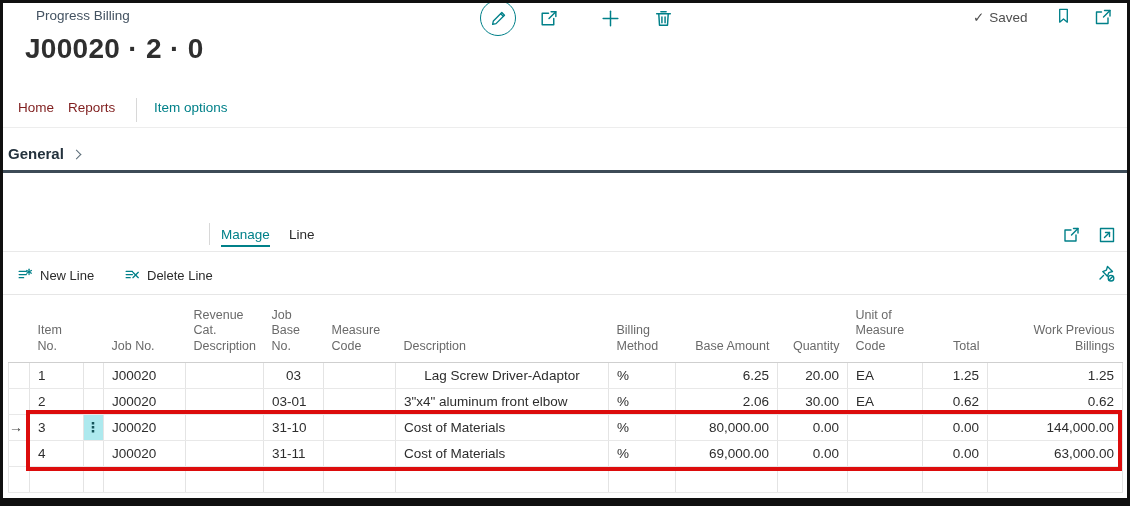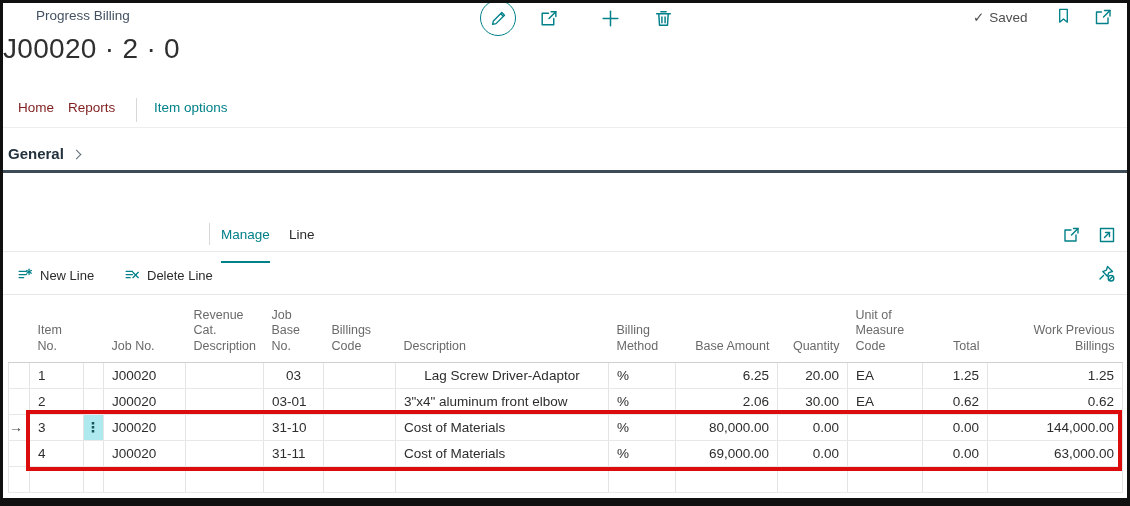--- a/index.html
+++ b/index.html
@@ -18,38 +18,38 @@
   .icon svg{fill:none;stroke:currentColor;stroke-width:1.4;stroke-linecap:round;stroke-linejoin:round;}
   
   .caption{left:5px;top:5px;font-size:13.5px;color:#435261;margin-left:28px;}
   .edit-circle{left:477px;top:-3px;width:36px;height:36px;border:1.6px solid var(--accent);border-radius:50%;}
   .tb-share{left:535px;top:5px;}
   .tb-plus{left:597px;top:5px;}
   .tb-trash{left:650px;top:5px;}
   .saved{left:970px;top:6px;font-size:13.5px;color:#4f4f4f;display:flex;gap:5px;align-items:center;}
   .tb-bookmark{left:1051px;top:3px;}
   .tb-openwin{left:1090px;top:4px;}
-  .rec-title{left:0;top:30px;font-size:28px;font-weight:400;color:#2f2f2f;letter-spacing:.3px;}
+  .rec-title{left:22px;top:30px;font-size:28px;font-weight:700;color:#2f2f2f;letter-spacing:.3px;}
   
   .nav-tab{top:97px;font-size:13.5px;color:#7f1d1d;cursor:pointer;}
   .nav-home{left:15px;}
   .nav-reports{left:65px;}
   .nav-div{left:133px;top:95px;width:1px;height:24px;background:#d8d8d8;}
   .nav-more{left:151px;top:97px;font-size:13.5px;color:var(--accent);cursor:pointer;}
   .hline{left:0;width:1124px;height:1px;background:#ededed;}
   .nav-sep{top:124px;}
   
   .general{left:5px;top:142px;font-size:15px;font-weight:bold;color:#24323d;display:flex;align-items:center;cursor:pointer;}
   .chev{display:inline-block;width:7px;height:7px;border-top:1.6px solid #5a6b77;border-right:1.6px solid #5a6b77;transform:rotate(45deg);margin-left:9px;margin-top:1px;}
   .general-line{left:0;top:167px;width:1124px;height:3px;background:#3d4b57;}
   
   .sub-title{left:5px;top:222px;font-size:15px;font-weight:bold;color:#24323d;}
   .sub-div{left:206px;top:220px;width:1px;height:22px;background:#d8d8d8;}
   .tab{top:224px;font-size:13.5px;cursor:pointer;}
-  .tab-manage{left:218px;color:var(--accent);padding-bottom:19px;border-bottom:2px solid var(--accent);}
+  .tab-manage{left:218px;color:var(--accent);padding-bottom:3px;border-bottom:2px solid var(--accent);}
   .tab-line{left:286px;color:#2b2b2b;}
   .sf-share{left:1058px;top:222px;}
   .sf-expand{left:1094px;top:222px;}
   .sub-sep{top:248px;background:#e9e9e9;}
   
   .action-btn{top:262px;display:flex;align-items:center;gap:6px;font-size:13px;color:#2b2b2b;cursor:pointer;height:20px;}
   .act-new{left:13px;}
   .act-del{left:120px;}
   .sf-pin{left:1093px;top:260px;}
   .act-sep{top:291px;background:#e6e6e6;}
@@ -207,21 +207,21 @@
           <col style="width: 135px;">
         </colgroup>
       <thead>
           <tr>
             <th></th>
             <th>Item No.</th>
             <th></th>
             <th>Job No.</th>
             <th>Revenue Cat. Description</th>
             <th>Job Base No.</th>
-            <th>Billings Code</th>
+            <th>Measure Code</th>
             <th>Description</th>
             <th>Billing Method</th>
             <th class="al-r">Base Amount</th>
             <th class="al-r">Quantity</th>
             <th>Unit of Measure Code</th>
             <th class="al-r">Total</th>
             <th class="al-r">Work Previous Billings</th>
           </tr>
         </thead>
       <tbody>

